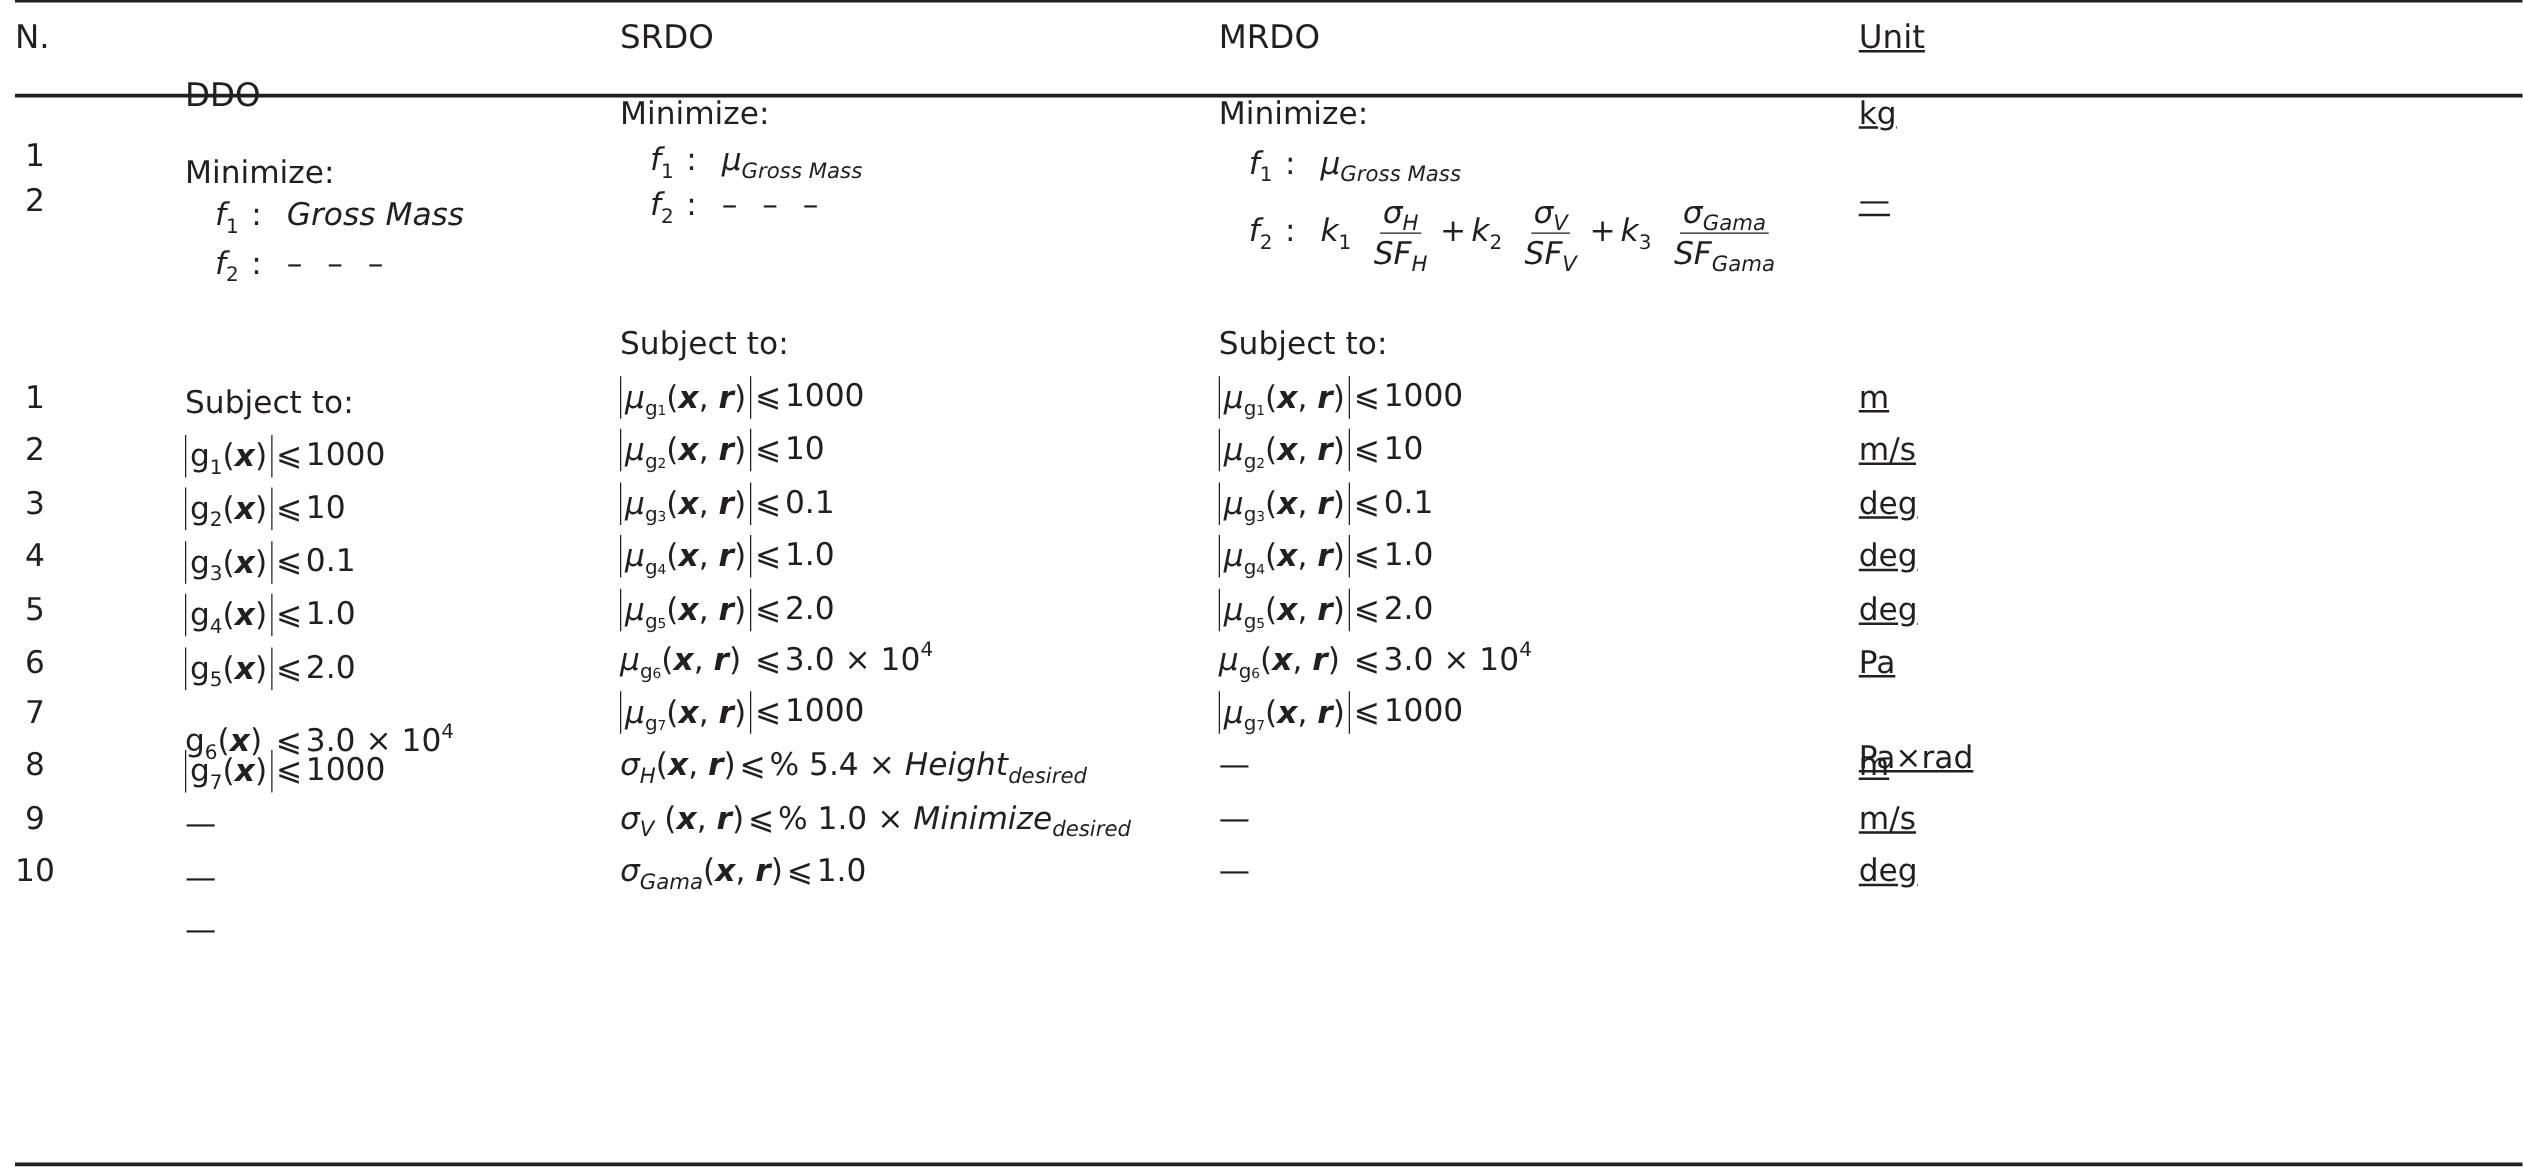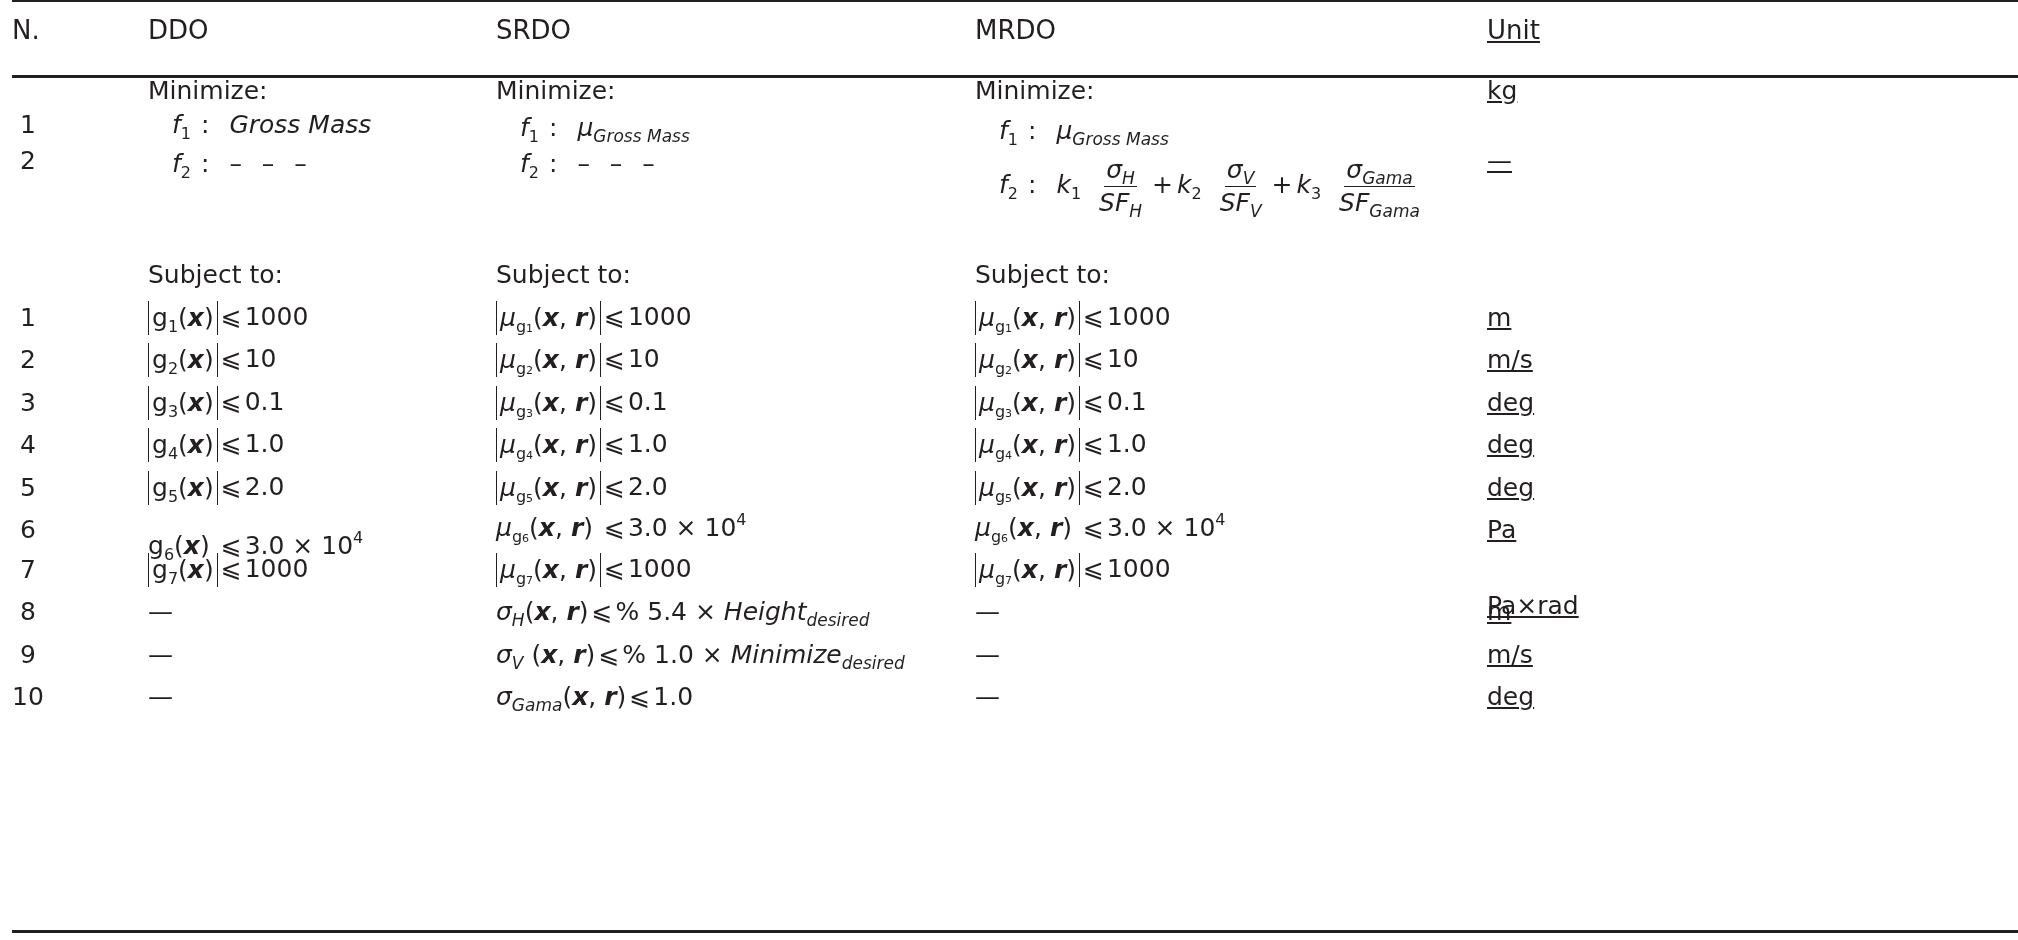--- a/index.html
+++ b/index.html
@@ -27,21 +27,21 @@
 
     .cell {
       position: absolute;
       white-space: nowrap;
       font-size: 25px;
       line-height: 30px;
     }
     .hdr { top: 15px; font-size: 26px; }
 
     .col-n { left: 12px; }
-    .col-ddo { left: 148px; }
+    .col-ddo { left: 148px; margin-top: 47px; }
     .col-srdo { left: 496px; }
     .col-mrdo { left: 975px; }
     .col-unit { left: 1487px; text-decoration: underline; }
 
     .it { font-style: italic; font-family: "DejaVu Sans", sans-serif; }
     .sub { font-size: 16px; vertical-align: -6px; line-height: 0; }
     .sub-it { font-size: 17px; font-style: italic; vertical-align: -6px; line-height: 0; }
     .sup { font-size: 16px; vertical-align: 11px; line-height: 0; }
     .bx { font-weight: bold; font-style: italic; }
     .abs { border-left: 1.5px solid #231f20; border-right: 1.5px solid #231f20; padding: 0 3px 0 3px; display: inline-block; line-height: 34px; height: 34px; vertical-align: middle; }

